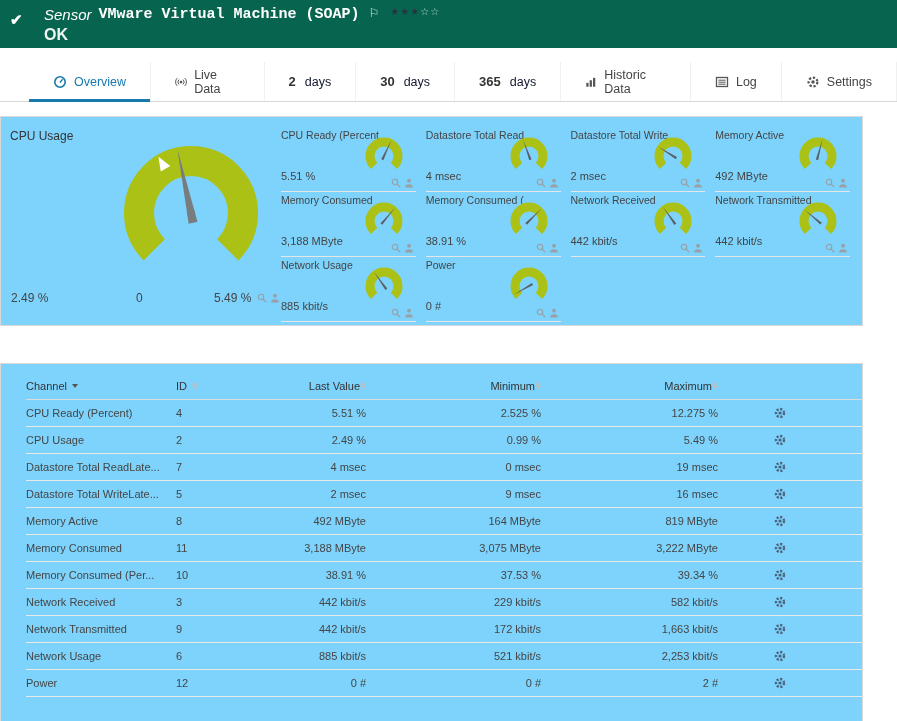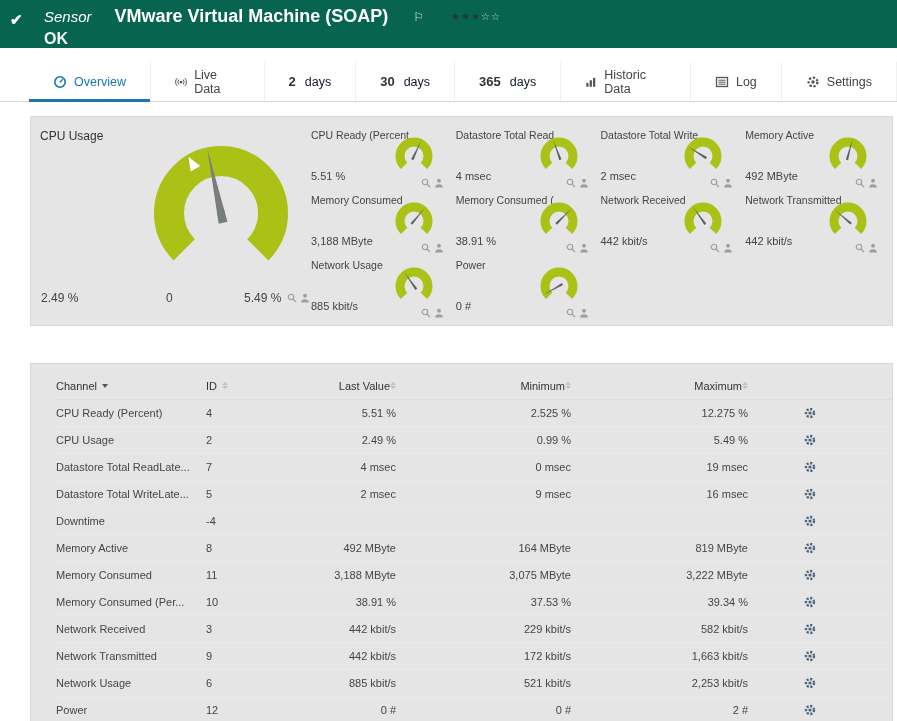--- a/index.html
+++ b/index.html
@@ -3,43 +3,43 @@
 <meta charset="utf-8">
 <style>
   * { margin:0; padding:0; box-sizing:border-box; }
   html,body { width:897px; height:721px; overflow:hidden; background:#fff;
               font-family:"Liberation Sans", sans-serif; }
 
   
   .topbar { position:relative; height:48px; background:#07654f; color:#fff; }
   .ok-check { position:absolute; left:10px; top:11px; font-size:15px; font-weight:bold; color:#fff; }
   .titlewrap { position:absolute; left:44px; top:6px; }
-  .titleline { display:flex; align-items:center; gap:23px; }
+  .titleline { display:flex; align-items:flex-start; gap:7px; }
   .kind { font-style:italic; font-size:15px; }
-  .sensor-title { font-weight:bold; font-size:18px; }
+  .sensor-title { font-weight:bold; font-size:15px;font-family:Liberation Mono, monospace; }
   .flag { font-size:12px; color:#cfe0da; margin-left:2px; }
   .stars { font-size:10px; letter-spacing:1px; margin-left:4px; }
   .star-f { color:#26343c; }
   .star-e { color:#bcd6cd; }
   .status-ok { font-size:16px; font-weight:bold; margin-top:3px; color:#eef6f2; }
 
   
   .tabs { display:flex; align-items:stretch; height:40px; margin-top:14px;
           border-bottom:1px solid #d7d7d7; background:#fff; padding-left:29px; }
   .tab { display:flex; align-items:center; gap:7px; padding:0 24px; font-size:12.5px;
          color:#444; cursor:pointer; border-right:1px solid #f0f0f0; position:relative; }
   .tab .ticon { width:14px; height:14px; color:#555; }
   .tab.active { color:#1779ae; }
   .tab.active .ticon { color:#1779ae; }
   .tab.active::after { content:""; position:absolute; left:0; right:0; bottom:-1px; height:3px; background:#1779ae; }
   .tab .num { font-weight:bold; font-size:13px; color:#333; margin-right:2px; }
   .tab .dlabel { color:#0f172a; }
 
   
-  .panel { width:863px; margin-left:30px; border:1px solid #d9d9d9; background:#e5e5e5; }
+  .panel { width:863px; border:1px solid #d9d9d9; background:#7dd3fc; }
   .gaugepanel { margin-top:14px; height:210px; position:relative; }
   .panel-title { position:absolute; left:9px; top:12px; font-size:12px; color:#333; }
 
   
   .gauge-main { position:absolute; left:0; top:0; width:300px; height:200px; }
   .gauge-main svg.main { position:absolute; left:100px; top:16px; }
   .mlabel { position:absolute; top:174px; font-size:12px; color:#444; }
   .mval   { left:10px; }
   .mmin   { left:135px; }
   .mmax   { left:213px; }
@@ -472,33 +472,20 @@
     <span class="cell-r">9 msec</span>
     <span class="cell-r">16 msec</span>
     <span class="gearwrap">
         <svg class="gearsvg" viewBox="0 0 14 14">
           <circle cx="7" cy="7" r="4" fill="none" stroke="#4a637d" stroke-width="2.4" stroke-dasharray="2.1 1.6"></circle>
           <circle cx="7" cy="7" r="1.6" fill="#4a637d"></circle>
         </svg>
       </span>
   </div>
   <div class="trow">
-    <span class="ch-cell">Downtime</span>
-    <span>-4</span>
-    <span class="cell-r"></span>
-    <span class="cell-r"></span>
-    <span class="cell-r"></span>
-    <span class="gearwrap">
-        <svg class="gearsvg" viewBox="0 0 14 14">
-          <circle cx="7" cy="7" r="4" fill="none" stroke="#4a637d" stroke-width="2.4" stroke-dasharray="2.1 1.6"></circle>
-          <circle cx="7" cy="7" r="1.6" fill="#4a637d"></circle>
-        </svg>
-      </span>
-  </div>
-  <div class="trow">
     <span class="ch-cell">Memory Active</span>
     <span>8</span>
     <span class="cell-r">492 MByte</span>
     <span class="cell-r">164 MByte</span>
     <span class="cell-r">819 MByte</span>
     <span class="gearwrap">
         <svg class="gearsvg" viewBox="0 0 14 14">
           <circle cx="7" cy="7" r="4" fill="none" stroke="#4a637d" stroke-width="2.4" stroke-dasharray="2.1 1.6"></circle>
           <circle cx="7" cy="7" r="1.6" fill="#4a637d"></circle>
         </svg>

